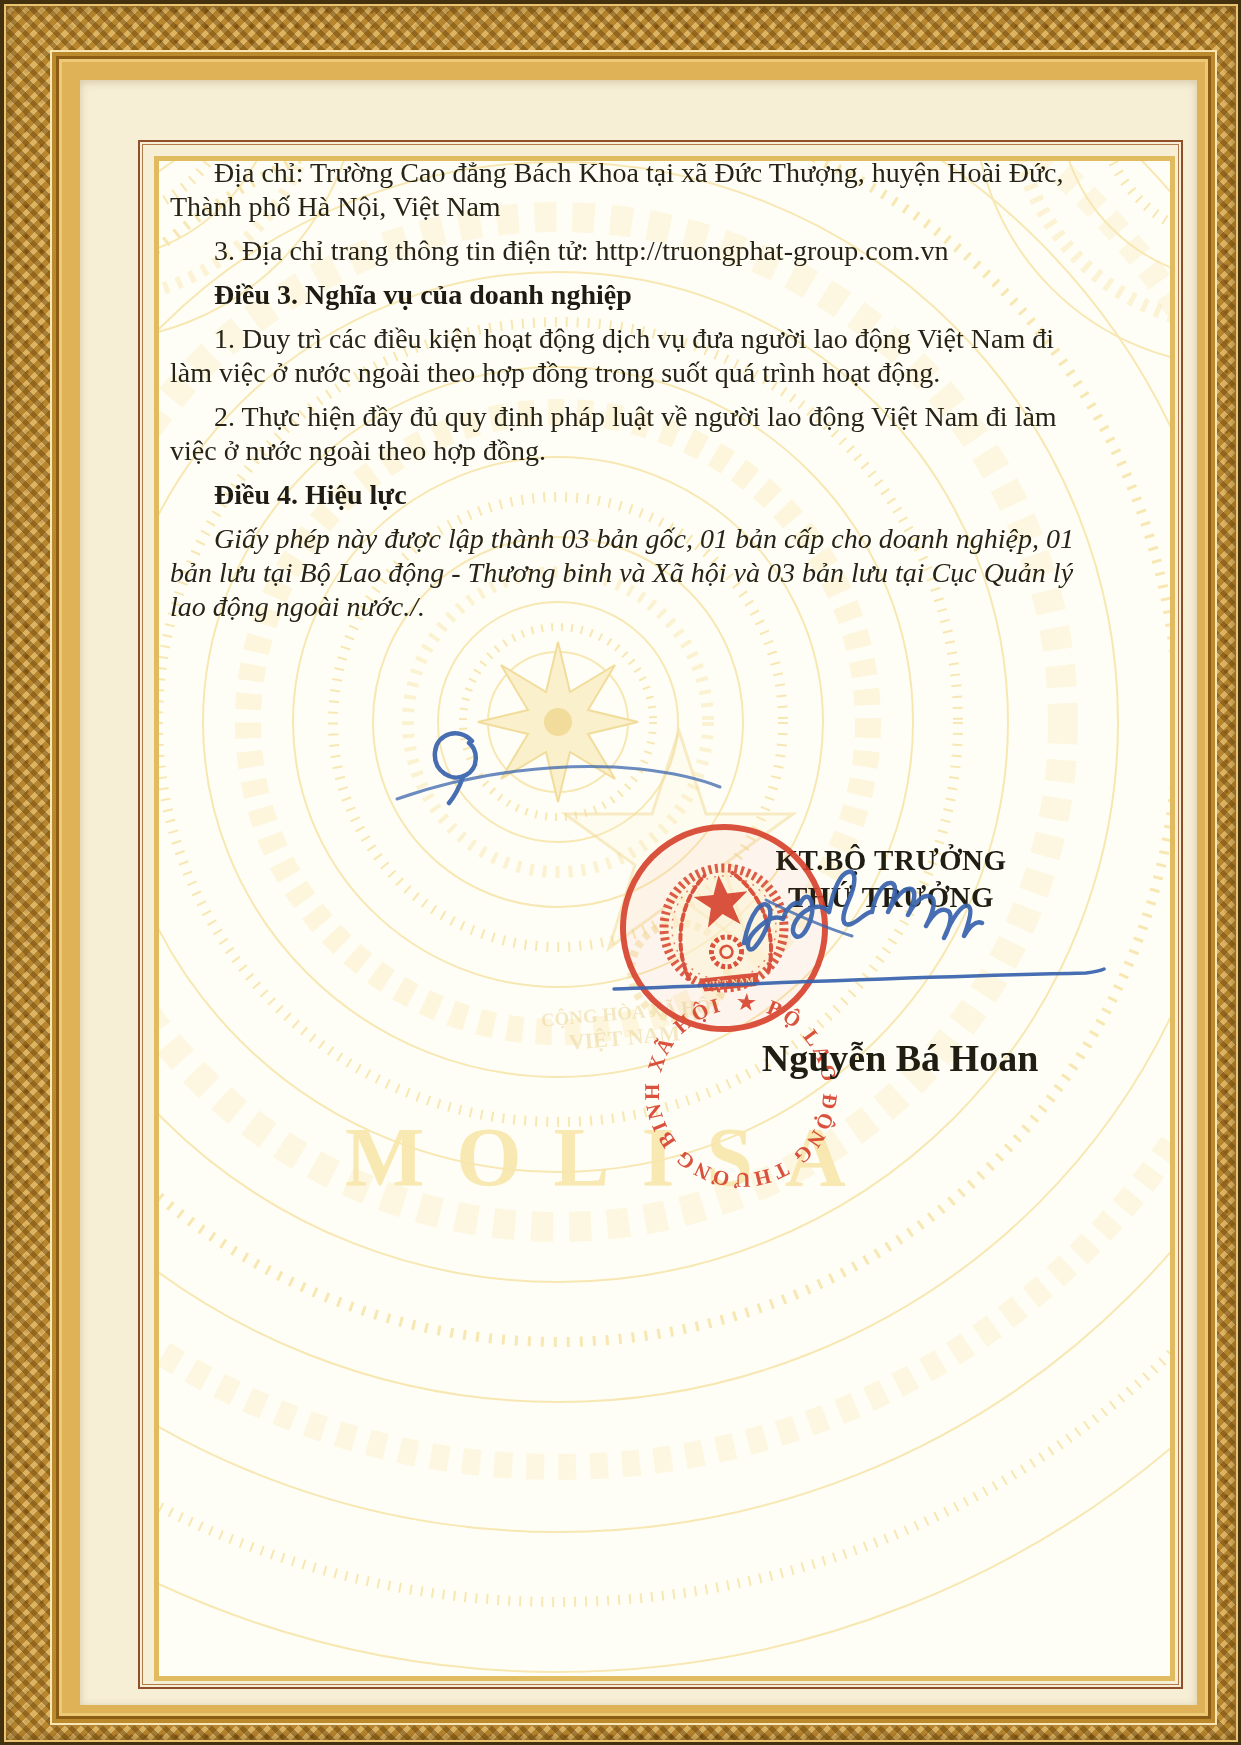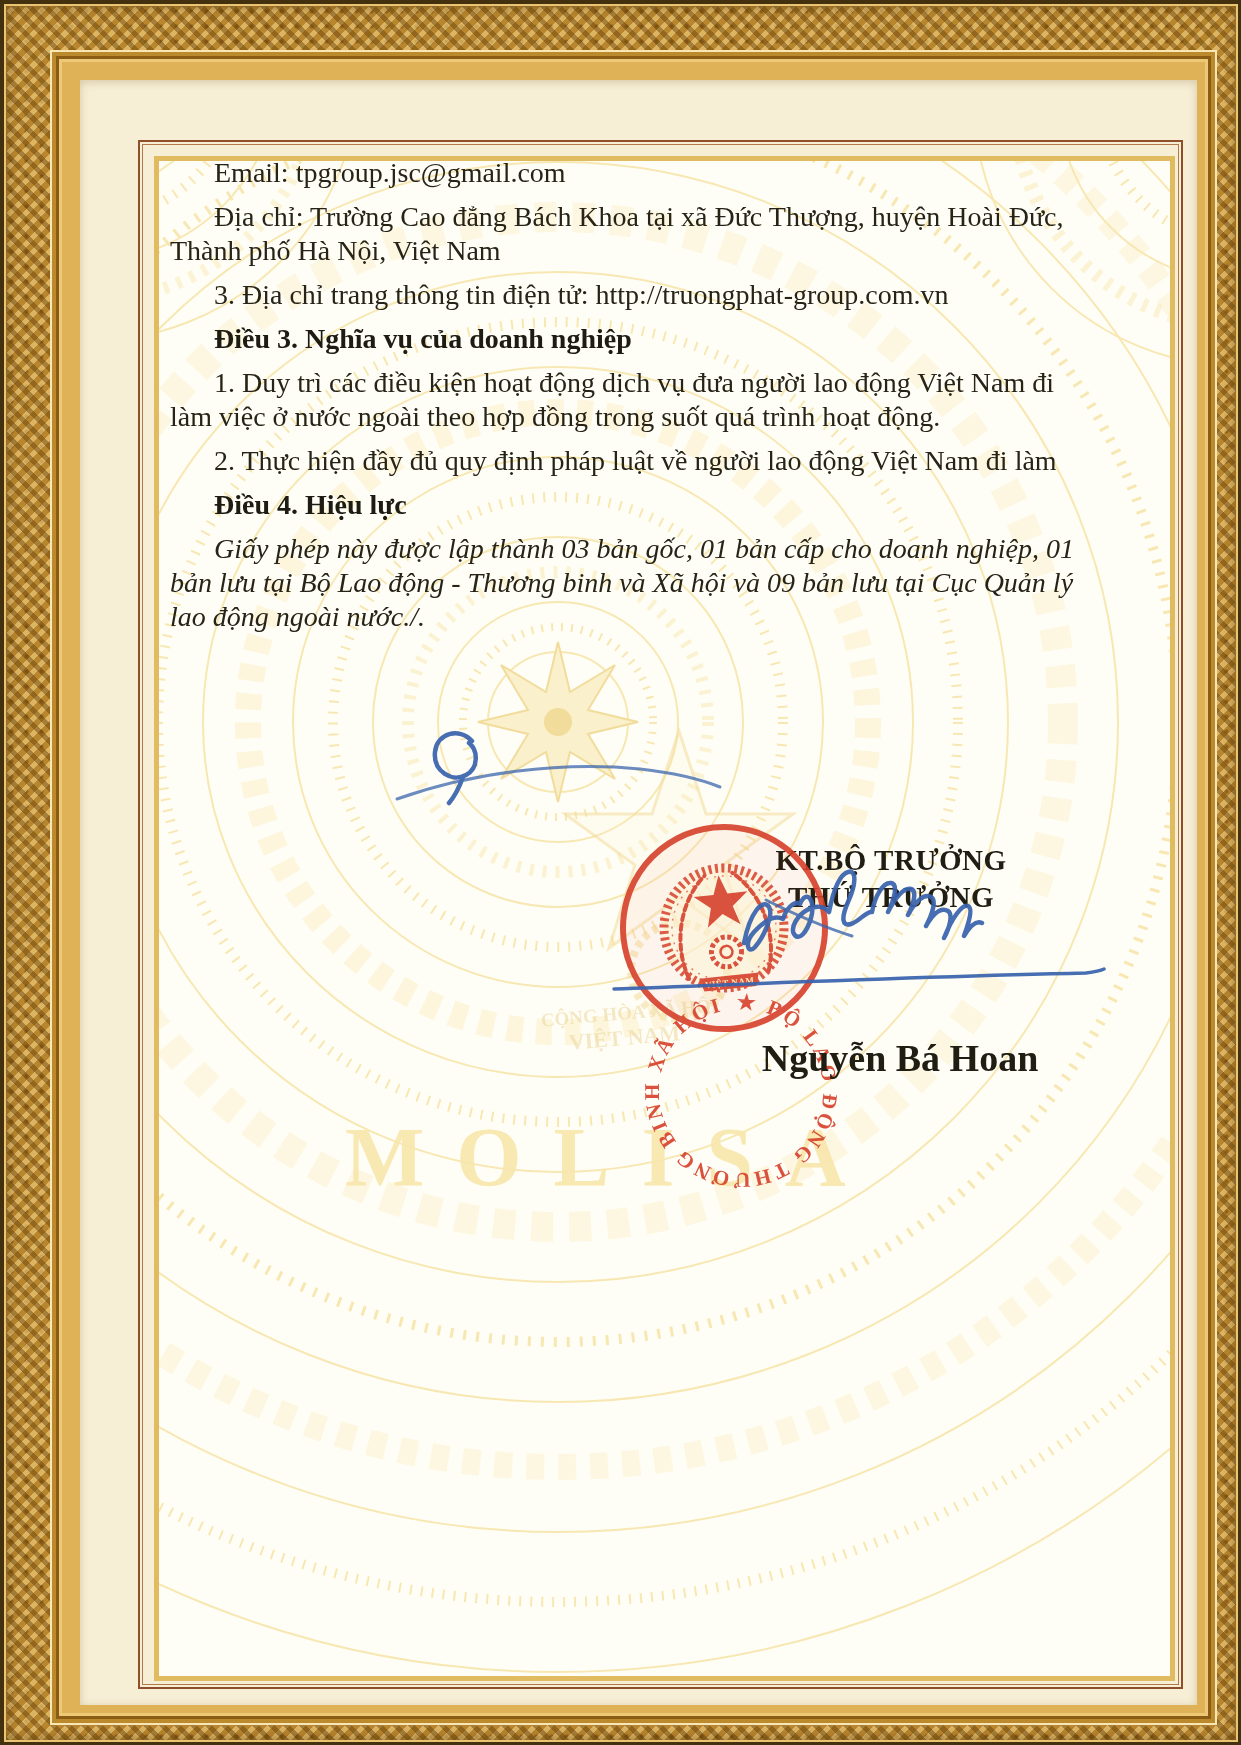--- a/index.html
+++ b/index.html
@@ -128,45 +128,43 @@
       <circle cx="520" cy="810" r="48" fill="none" stroke="#f3dd9c" stroke-width="8" stroke-dasharray="6 5"></circle>
       <text x="471" y="858" font-size="19" font-weight="bold" fill="#ecd79c" text-anchor="middle" transform="rotate(-5 471 858)">CỘNG HÒA XÃ HỘI</text>
       <text x="466" y="884" font-size="22" font-weight="bold" fill="#ecd79c" text-anchor="middle" transform="rotate(-5 466 884)">VIỆT NAM</text>
     </g>
   </svg>
 
   <div class="molisa">MOLISA</div>
 
   <div class="doc-text">
     <div class="para">
-      <div class="line ind">Email: tpgroup.jsc@gmail.com</div>
-    </div>
-    <div class="para">
       <div class="line ind">Địa chỉ: Trường Cao đẳng Bách Khoa tại xã Đức Thượng, huyện Hoài Đức,</div>
       <div class="line">Thành phố Hà Nội, Việt Nam</div>
     </div>
     <div class="para">
       <div class="line ind">3. Địa chỉ trang thông tin điện tử: http://truongphat-group.com.vn</div>
     </div>
     <div class="para bold">
       <div class="line ind">Điều 3. Nghĩa vụ của doanh nghiệp</div>
     </div>
     <div class="para">
       <div class="line ind">1. Duy trì các điều kiện hoạt động dịch vụ đưa người lao động Việt Nam đi</div>
       <div class="line">làm việc ở nước ngoài theo hợp đồng trong suốt quá trình hoạt động.</div>
     </div>
     <div class="para">
       <div class="line ind">2. Thực hiện đầy đủ quy định pháp luật về người lao động Việt Nam đi làm</div>
+      <div class="line">việc ở nước ngoài theo hợp đồng.</div>
     </div>
     <div class="para bold">
       <div class="line ind">Điều 4. Hiệu lực</div>
     </div>
     <div class="para italic">
       <div class="line ind">Giấy phép này được lập thành 03 bản gốc, 01 bản cấp cho doanh nghiệp, 01</div>
-      <div class="line">bản lưu tại Bộ Lao động - Thương binh và Xã hội và 09 bản lưu tại Cục Quản lý</div>
+      <div class="line">bản lưu tại Bộ Lao động - Thương binh và Xã hội và 03 bản lưu tại Cục Quản lý</div>
       <div class="line">lao động ngoài nước./.</div>
     </div>
   </div>
 
   <div class="sign-head">
     <div>KT.BỘ TRƯỞNG</div>
     <div>THỨ TRƯỞNG</div>
   </div>
 
   <div class="signer-name">Nguyễn Bá Hoan</div>

